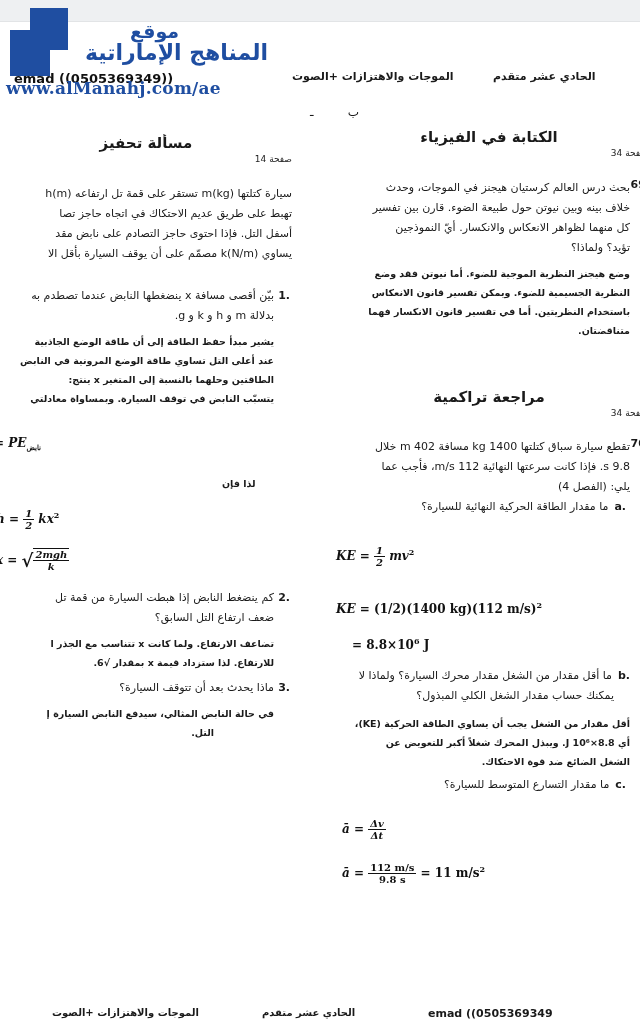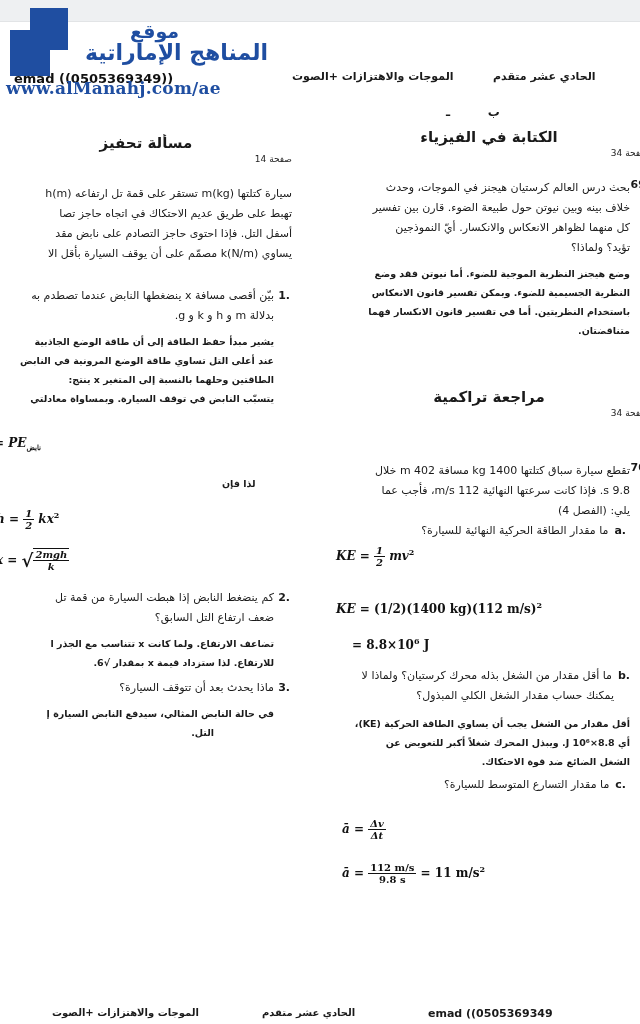--- a/index.html
+++ b/index.html
@@ -45,21 +45,21 @@
   <div class="logo-ar1">موقع</div>
   <div class="logo-ar2">المناهج الإماراتية</div>
 </div>
 <div class="logo-emad">emad ((0505369349))</div>
 <div class="logo-url">www.alManahj.com/ae</div>
 
 <div class="hdr hdr-grade">الحادي عشر متقدم</div>
 <div class="hdr hdr-topic">الموجات والاهتزازات +الصوت</div>
 
 <div class="col" style="left:310px; top:105px; width:330px; text-align:right;">
-  <div style="font-size:12px; font-weight:bold; text-align:center; padding-right:4px; height:14px;">ب &nbsp;&nbsp;&nbsp;&nbsp;&nbsp;&nbsp;&nbsp; ـ</div>
+  <div style="font-size:12px; font-weight:normal; text-align:left; padding-right:4px; height:14px;">ب &nbsp;&nbsp;&nbsp;&nbsp;&nbsp;&nbsp;&nbsp; ـ</div>
 </div>
 
 <div class="col" style="left:330px; top:128px; width:310px;">
   <div class="sec-title" style="margin-right:-8px;">الكتابة في الفيزياء</div>
   <div class="page-ref" style="margin-right:-8px; margin-top:2px;">صفحة 34</div>
 </div>
 
 <div class="col" style="left:318px; top:178px; width:322px;">
   <div style="position:relative;">
     <span class="num-label" style="position:absolute; right:-10px; top:0; font-size:11px; direction:ltr;">69.</span>
@@ -77,21 +77,21 @@
 </div>
 
 <div class="col" style="left:330px; top:388px; width:310px;">
   <div class="sec-title" style="margin-right:-8px;">مراجعة تراكمية</div>
   <div class="page-ref" style="margin-right:-8px; margin-top:2px;">صفحة 34</div>
 </div>
 
 <div class="col" style="left:318px; top:437px; width:322px;">
   <div style="position:relative;">
     <span class="num-label" style="position:absolute; right:-10px; top:0; font-size:11px; direction:ltr;">70.</span>
-    <div class="para" style="margin-right:10px;margin-top:24px;">تقطع سيارة سباق كتلتها 1400 kg مسافة 402 m خلال</div>
+    <div class="para" style="margin-right:10px;">تقطع سيارة سباق كتلتها 1400 kg مسافة 402 m خلال</div>
     <div class="para" style="margin-right:10px;">9.8 s. فإذا كانت سرعتها النهائية 112 m/s، فأجب عما</div>
     <div class="para" style="margin-right:10px;">يلي: (الفصل 4)</div>
   </div>
   <div class="para" style="margin-right:14px;">
     <span class="num-label" style="direction:ltr; display:inline-block; margin-left:6px;">a.</span><span>ما مقدار الطاقة الحركية النهائية للسيارة؟</span>
   </div>
 </div>
 
 <div class="eq" style="left:336px; top:545px;">
   <span>KE =</span>
@@ -101,21 +101,21 @@
 <div class="eq" style="left:336px; top:600px;">
   <span>KE =</span>
   <span style="font-style:normal;">(1/2)(1400 kg)(112 m/s)</span><span class="up">2</span>
 </div>
 <div class="eq" style="left:352px; top:636px; font-style:normal;">
   <span>= 8.8×10</span><span class="up">6</span><span> J</span>
 </div>
 
 <div class="col" style="left:318px; top:666px; width:322px;">
   <div class="para" style="margin-right:10px;">
-    <span class="num-label" style="direction:ltr; display:inline-block; margin-left:6px;">b.</span><span>ما أقل مقدار من الشغل بذله محرك كرستيان؟ ولماذا لا</span>
+    <span class="num-label" style="direction:ltr; display:inline-block; margin-left:6px;">b.</span><span>ما أقل مقدار من الشغل مقدار محرك السيارة؟ ولماذا لا</span>
   </div>
   <div class="para" style="margin-right:26px;">يمكنك حساب مقدار الشغل الكلي المبذول؟</div>
   <div style="margin-top:8px; margin-right:10px;">
     <div class="ans">أقل مقدار من الشغل يجب أن يساوي الطاقة الحركية (KE)،</div>
     <div class="ans">أي J 10⁶×8.8. ويبذل المحرك شغلاً أكبر للتعويض عن</div>
     <div class="ans">الشغل الضائع ضد قوة الاحتكاك.</div>
   </div>
   <div class="para" style="margin-right:14px; margin-top:4px;">
     <span class="num-label" style="direction:ltr; display:inline-block; margin-left:6px;">c.</span><span>ما مقدار التسارع المتوسط للسيارة؟</span>
   </div>

